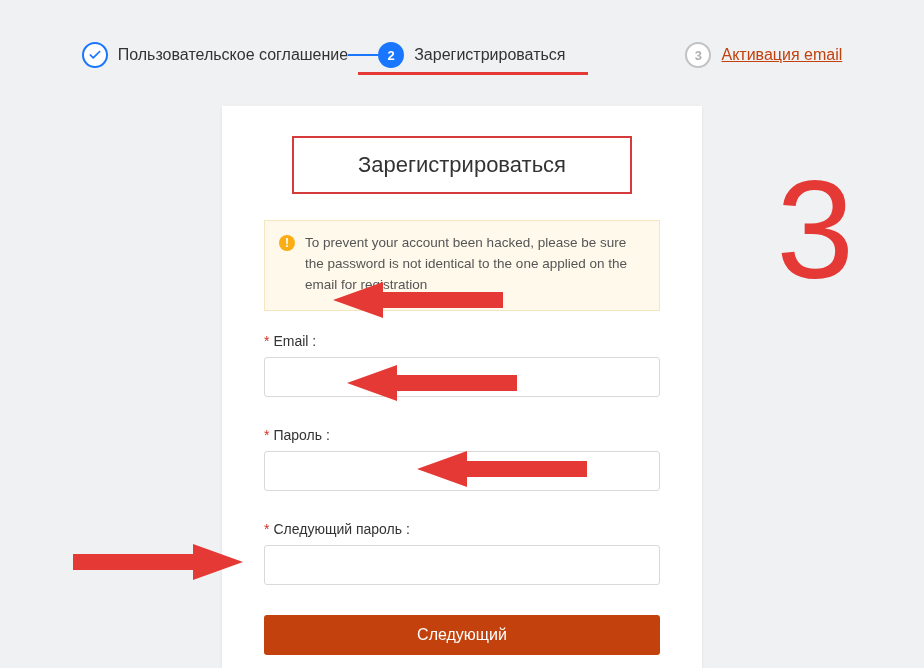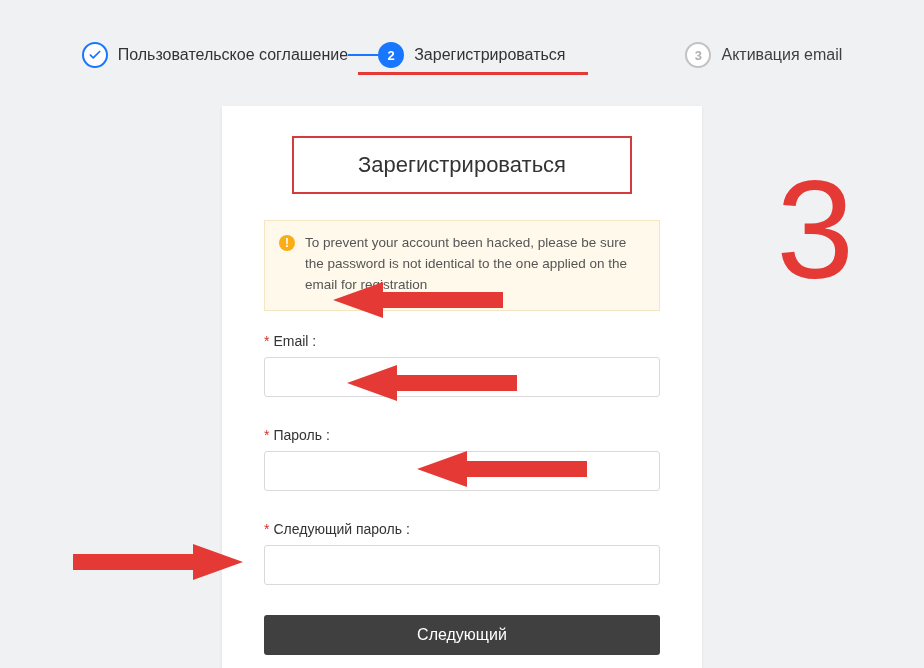--- a/index.html
+++ b/index.html
@@ -40,21 +40,21 @@
     .step-circle.active {
       background: #1976ff;
       color: #fff;
     }
     .step-circle.pending {
       border: 2px solid #c2c2c2;
       color: #b0b0b0;
       background: #fff;
     }
     .step-label { font-size: 16px; color: #333; }
-    .step-label.pending { color: #404040; }
+    .step-label.pending { color: #c2410c; text-decoration: underline; }
     .connector {
       width: 30px;
       height: 2px;
       background: #1976ff;
     }
     .red-underline {
       position: absolute;
       top: 72px;
       left: 358px;
       width: 230px;
@@ -99,21 +99,21 @@
       width: 100%;
       height: 40px;
       border: 1px solid #d9d9d9;
       border-radius: 3px;
       padding: 0 10px;
       font-size: 14px;
     }
     .primary-btn {
       width: 100%;
       height: 40px;
-      background: #404040;
+      background: #c2410c;
       color: #fff;
       border: none;
       border-radius: 3px;
       font-size: 16px;
       cursor: pointer;
     }
     .big-digit {
       position: absolute;
       right: 70px;
       top: 160px;

